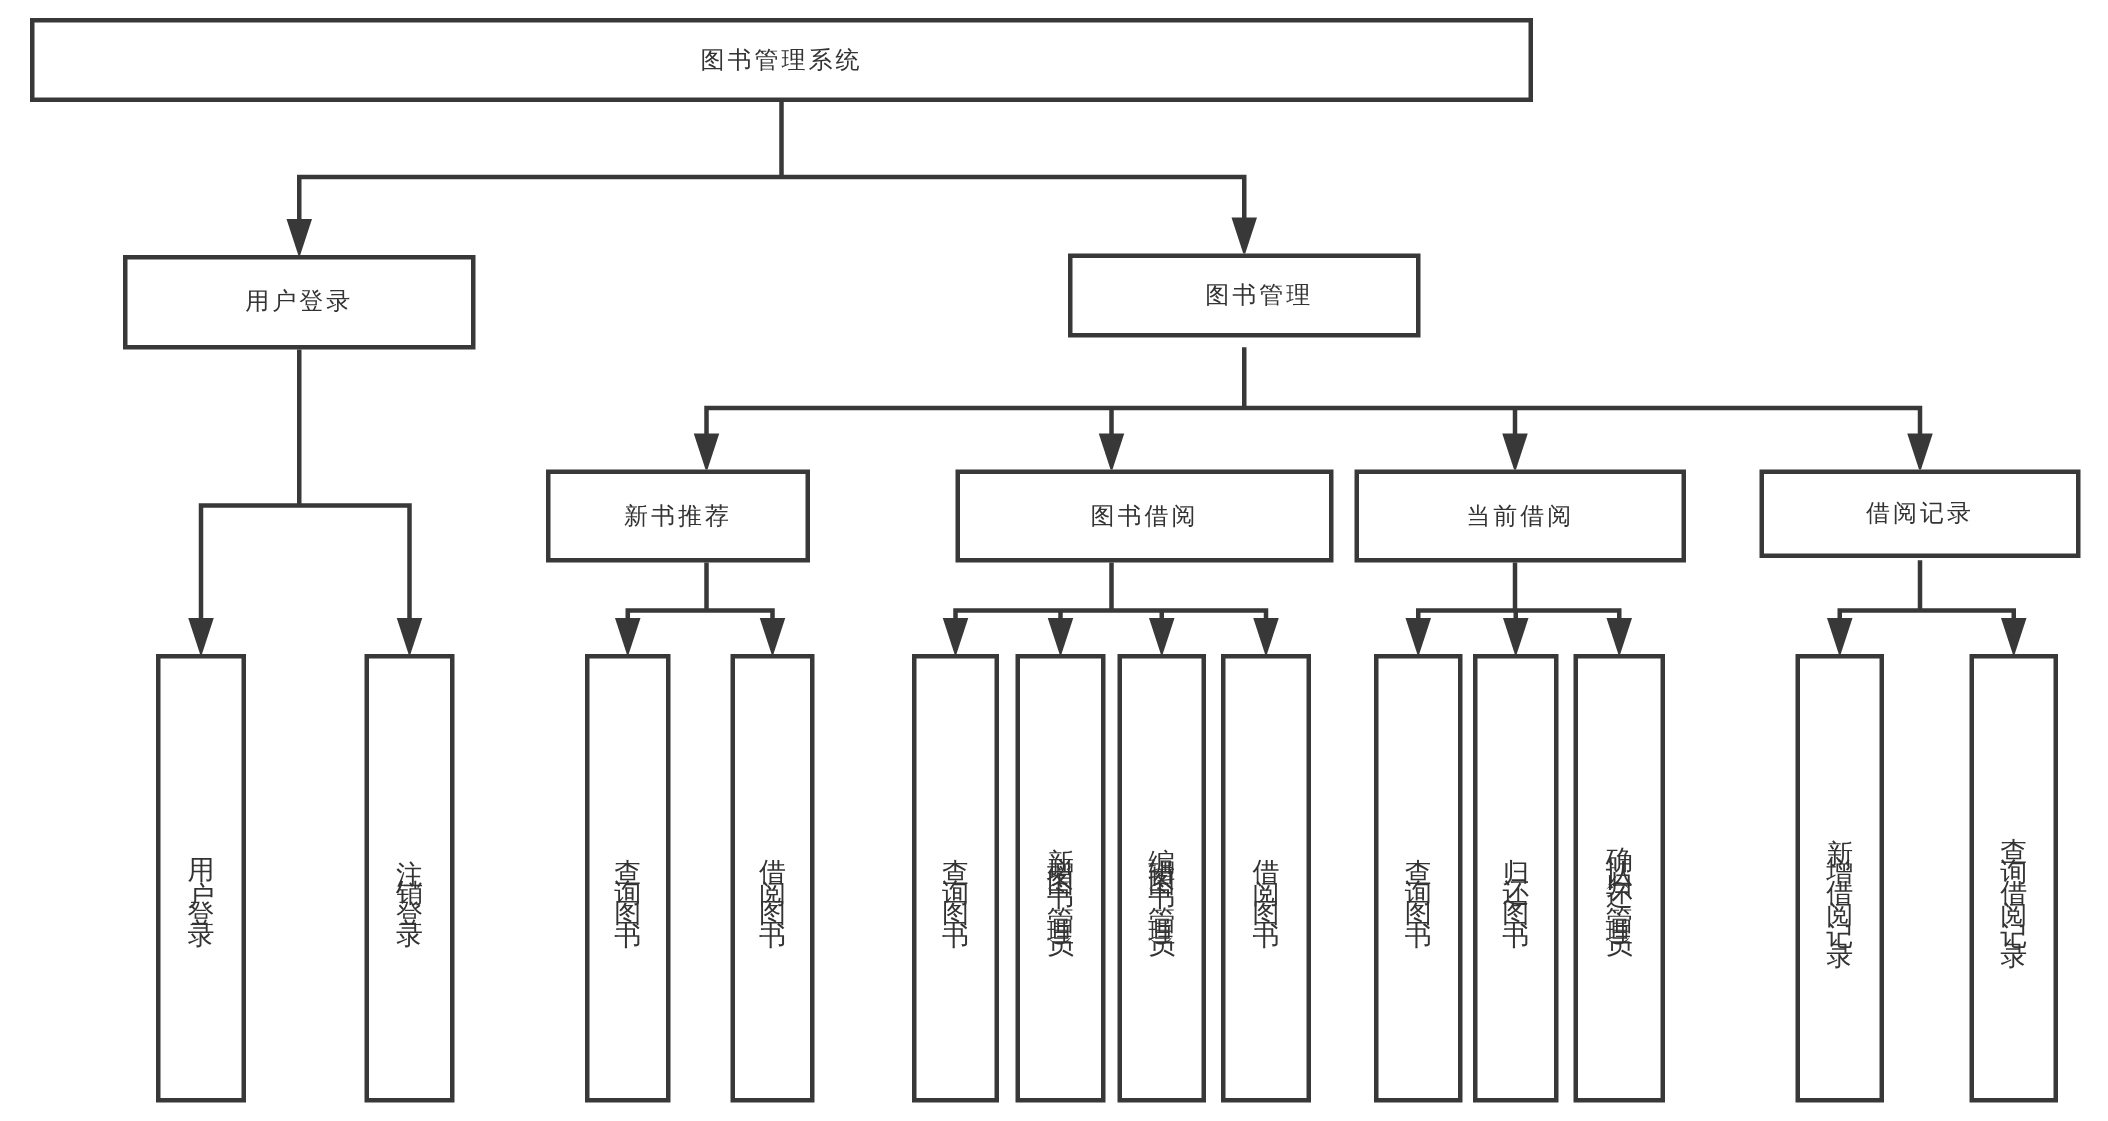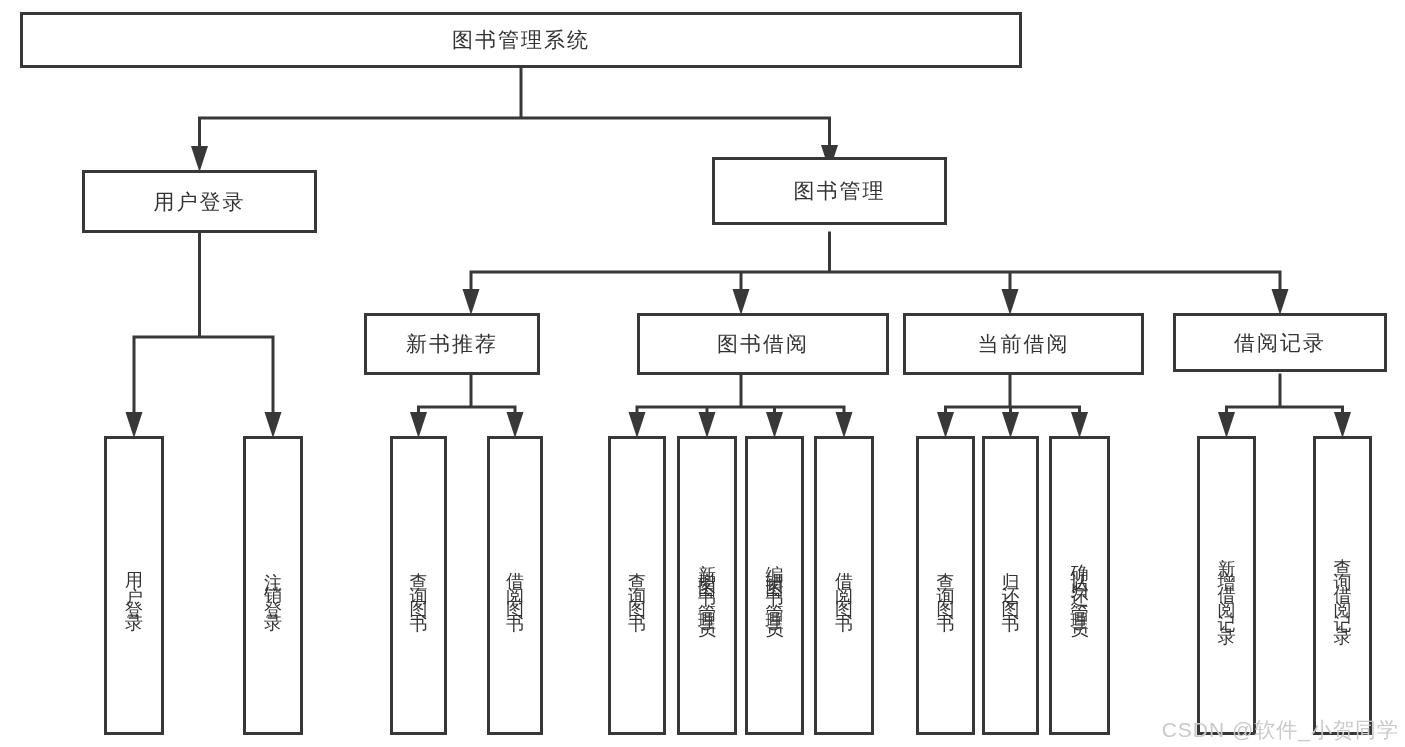--- a/index.html
+++ b/index.html
@@ -19,21 +19,21 @@
     background:#ffffff;
     border:3px solid var(--border,#383838);
     display:flex;
     align-items:center;
     justify-content:center;
     color:var(--text,#333333);
     text-align:center;
     white-space:nowrap;
   }
   .node.h{
-    font-size:21px;
+    font-size:16px;
     letter-spacing:2px;
   }
   .node.v{
     writing-mode:vertical-rl;
     font-size:18px;
     letter-spacing:14px;
   }
   .node.v-long{
     writing-mode:vertical-rl;
     font-size:18px;
@@ -90,33 +90,32 @@
       </g>
       <g>
         <path d="M 1280 375 L 1280 407 M 1226.5 407 L 1342.5 407 M 1226.5 407 L 1226.5 418 M 1342.5 407 L 1342.5 418" fill="none" stroke="#383838" stroke-width="3" stroke-linecap="square"></path>
         <polygon points="1218,412 1235,412 1226.5,438" fill="#383838"></polygon>
         <polygon points="1334,412 1351,412 1342.5,438" fill="#383838"></polygon>
       </g>
     </svg>
   <div id="nodes">
       <div class="node h" style="left: 20px; top: 12px; width: 1002px; height: 56px;">图书管理系统</div>
       <div class="node h" style="left: 82px; top: 170px; width: 235px; height: 63px;">用户登录</div>
-      <div class="node h" style="left: 712px; top: 157px; width: 235px; height: 68px; padding-left: 20px;">图书管理</div>
+      <div class="node h" style="left: 712px; top: 169px; width: 235px; height: 56px; padding-left: 20px;">图书管理</div>
       <div class="node h" style="left: 364px; top: 313px; width: 176px; height: 62px;">新书推荐</div>
       <div class="node h" style="left: 637px; top: 313px; width: 252px; height: 62px;">图书借阅</div>
-      <div class="node h" style="left: 903px; top: 313px; width: 241px; height: 62px;">当前借阅</div>
+      <div class="node h" style="left: 903px; top: 313px; width: 221px; height: 62px;">当前借阅</div>
       <div class="node h" style="left: 1173px; top: 313px; width: 214px; height: 59px;">借阅记录</div>
       <div class="node v" style="left: 104px; top: 436px; width: 60px; height: 299px;">用户登录</div>
       <div class="node v" style="left: 243px; top: 436px; width: 60px; height: 299px;">注销登录</div>
       <div class="node v" style="left: 390px; top: 436px; width: 57px; height: 299px;">查询图书</div>
       <div class="node v" style="left: 487px; top: 436px; width: 56px; height: 299px;">借阅图书</div>
       <div class="node v" style="left: 608px; top: 436px; width: 58px; height: 299px;">查询图书</div>
       <div class="node v-long" style="left: 677px; top: 436px; width: 60px; height: 299px;">新增图书（管理员）</div>
       <div class="node v-long" style="left: 745px; top: 436px; width: 59px; height: 299px;">编辑图书（管理员）</div>
       <div class="node v" style="left: 814px; top: 436px; width: 60px; height: 299px;">借阅图书</div>
       <div class="node v" style="left: 916px; top: 436px; width: 59px; height: 299px;">查询图书</div>
       <div class="node v" style="left: 982px; top: 436px; width: 57px; height: 299px;">归还图书</div>
       <div class="node v-long" style="left: 1049px; top: 436px; width: 61px; height: 299px;">确认归还（管理员）</div>
       <div class="node v" style="left: 1197px; top: 436px; width: 59px; height: 299px;">新增借阅记录</div>
       <div class="node v" style="left: 1313px; top: 436px; width: 59px; height: 299px;">查询借阅记录</div>
     </div>
-  <div id="watermark">CSDN @软件_小贺同学</div>
 </div>
 
 </body></html>

